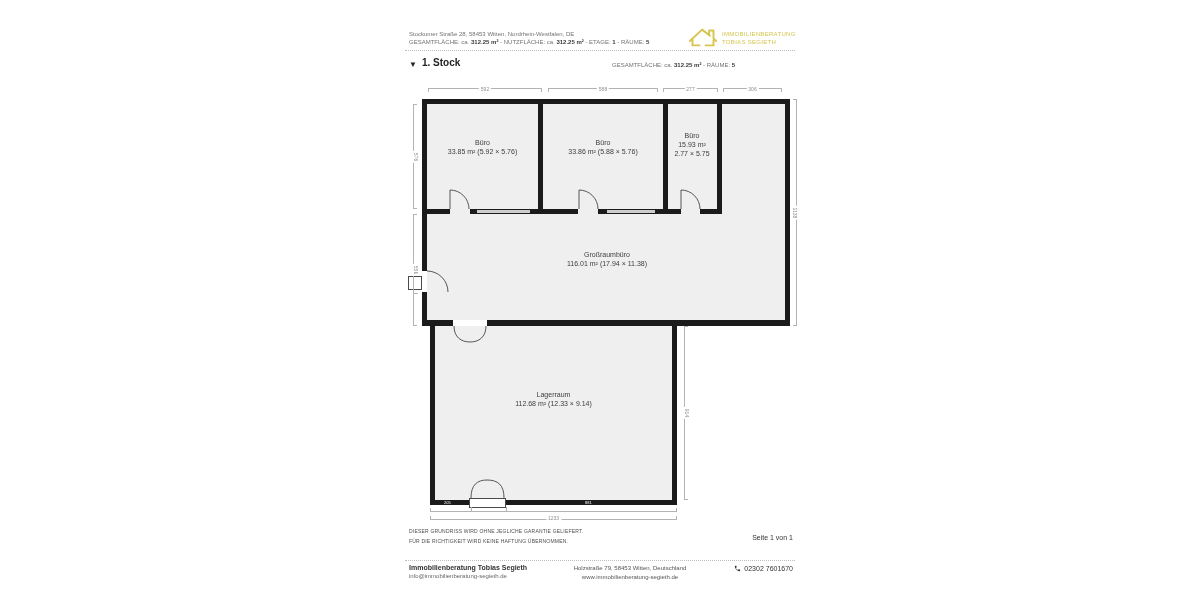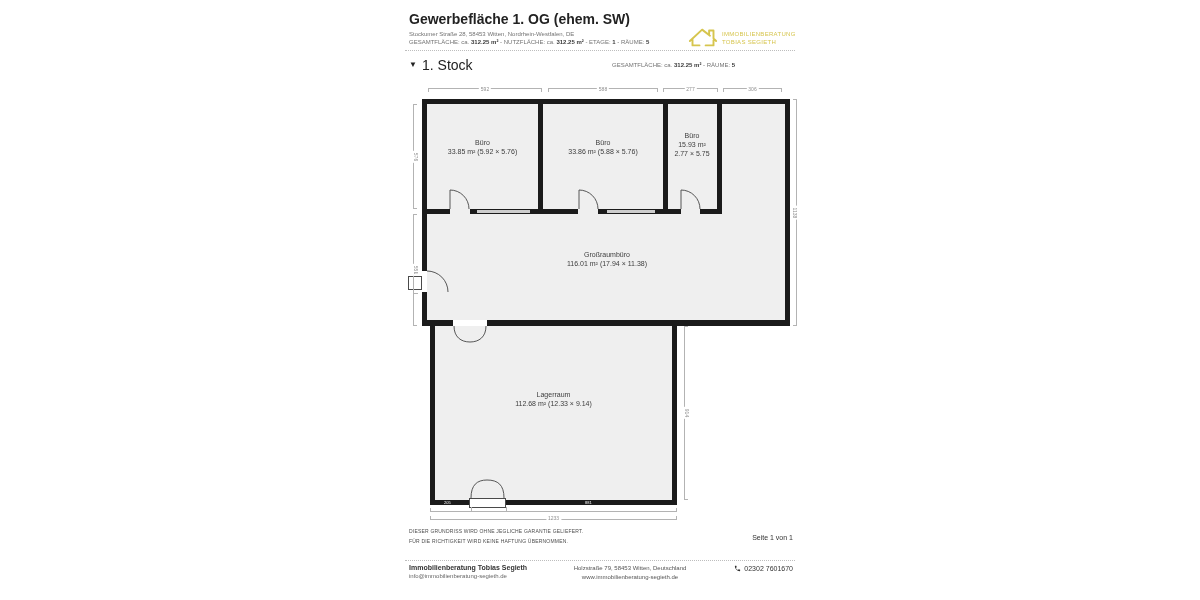--- a/index.html
+++ b/index.html
@@ -9,21 +9,21 @@
   .title{position:absolute;left:409px;top:11px;font-size:14px;font-weight:bold;color:#222;}
   .addr{position:absolute;left:409px;top:31px;font-size:6px;color:#737373;}
   .meta{position:absolute;left:409px;top:39px;font-size:6px;color:#737373;}
   .meta b{color:#3a3a3a;}
   .dotline{position:absolute;border-bottom:1px dotted #bdbdbd;height:0;}
   .logo{position:absolute;left:688px;top:27px;display:flex;align-items:center;gap:4px;}
   .logo-text{font-size:6px;line-height:8px;color:#d6c54e;letter-spacing:.3px;}
 
   
   .expander{position:absolute;left:409px;top:60px;font-size:8px;color:#222;}
-  .floor{position:absolute;left:422px;top:57px;font-size:14px;font-weight:normal;color:#222;}
+  .floor{position:absolute;left:422px;top:57px;font-size:10px;font-weight:bold;color:#222;}
   .floor-meta{position:absolute;left:612px;top:62px;font-size:6px;color:#737373;}
   .floor-meta b{color:#3a3a3a;}
 
   
   .plan{position:absolute;left:405px;top:85px;width:395px;height:445px;}
   .fill{position:absolute;background:#efefef;}
   .wall{position:absolute;background:#1b1b1b;}
   .win{position:absolute;background:#cdcdcd;}
   .leaf{position:absolute;background:#fff;border:1px solid #4a4a4a;box-sizing:border-box;}
   .arcs{position:absolute;left:0;top:0;}
@@ -46,21 +46,20 @@
   .f-company{position:absolute;left:409px;top:564px;font-size:7px;font-weight:bold;color:#333;}
   .f-email{position:absolute;left:409px;top:573px;font-size:6px;color:#666;}
   .f-center{position:absolute;left:520px;top:564px;width:220px;text-align:center;font-size:6px;color:#555;line-height:9px;}
   .f-phone{position:absolute;left:690px;width:103px;top:565px;text-align:right;font-size:7px;color:#333;display:flex;align-items:center;justify-content:flex-end;gap:3px;}
 </style>
 </head>
 <body>
 
 <div class="page">
 
-  <div class="title">Gewerbefläche 1. OG (ehem. SW)</div>
   <div class="addr">Stockumer Straße 28, 58453 Witten, Nordrhein-Westfalen, DE</div>
   <div class="meta">
     <span>GESAMTFLÄCHE: ca.</span>
     <b>312.25 m²</b>
     <span>- NUTZFLÄCHE: ca.</span>
     <b>312.25 m²</b>
     <span>- ETAGE:</span>
     <b>1</b>
     <span>- RÄUME:</span>
     <b>5</b>

